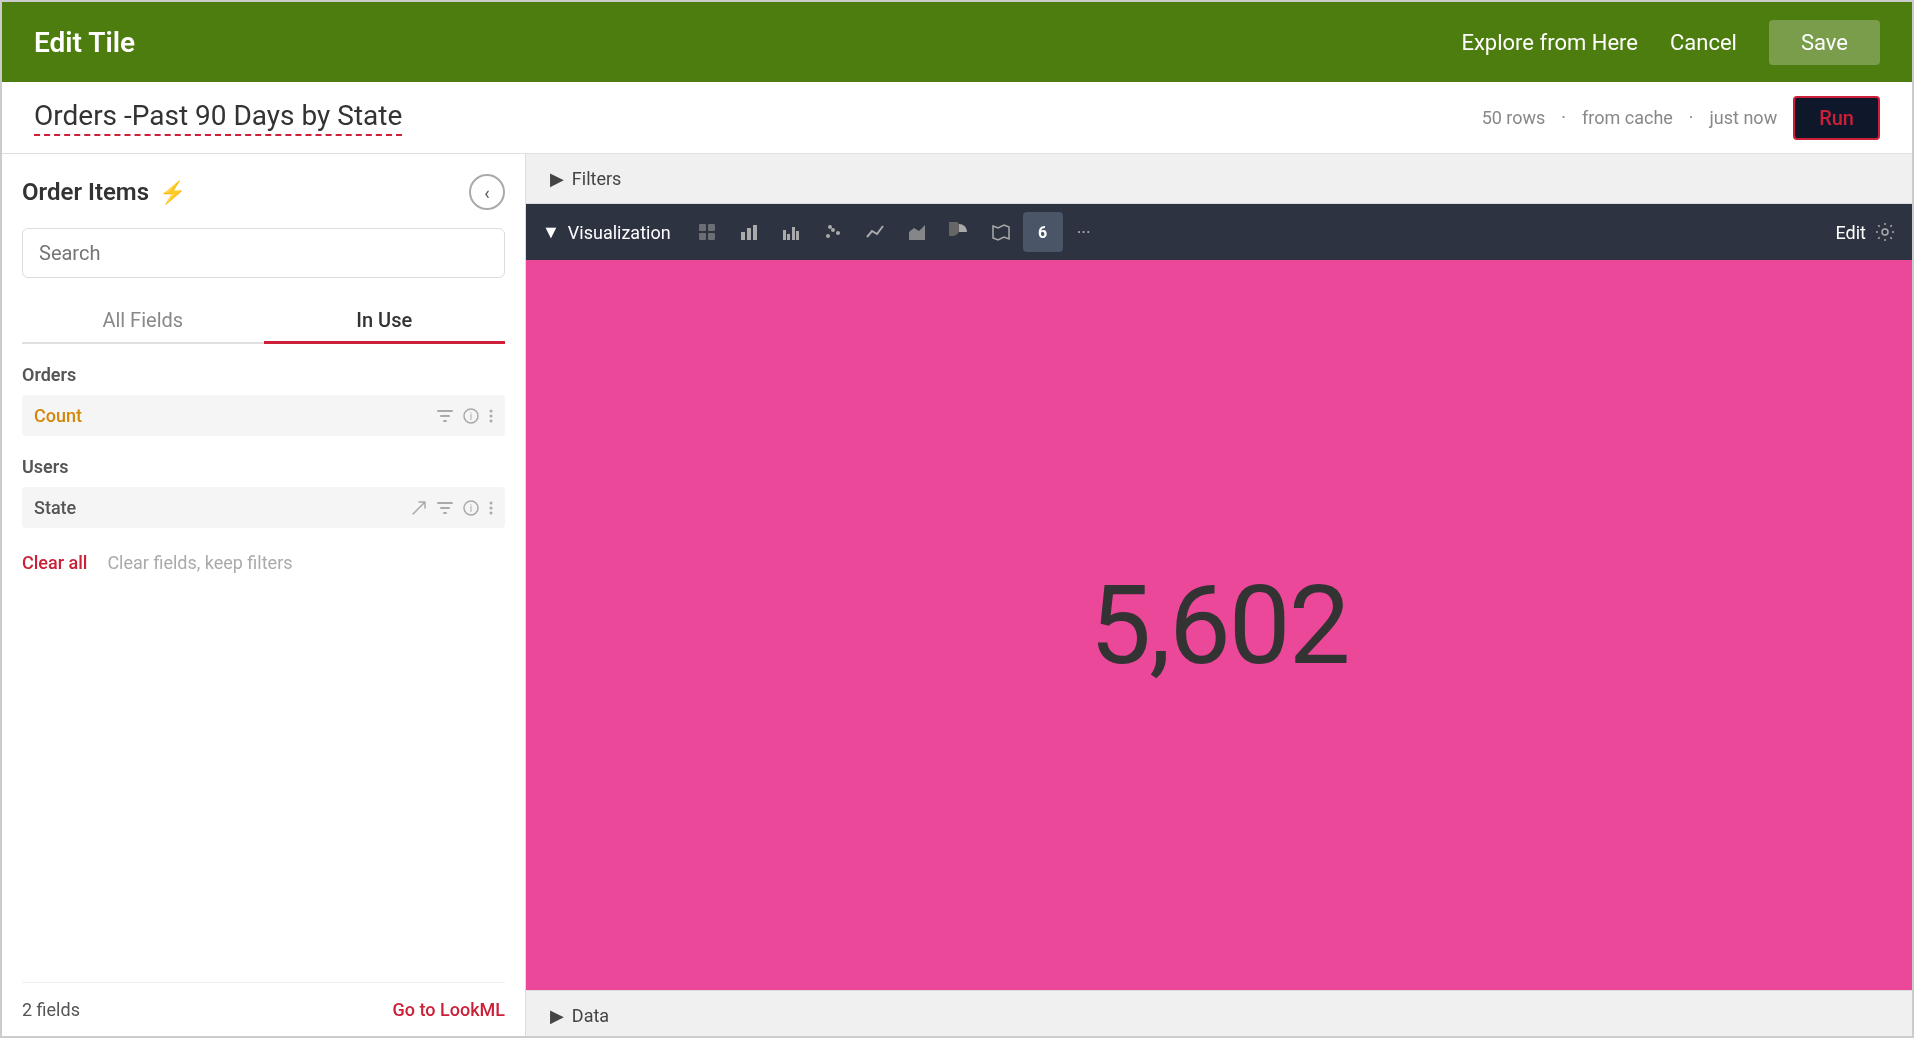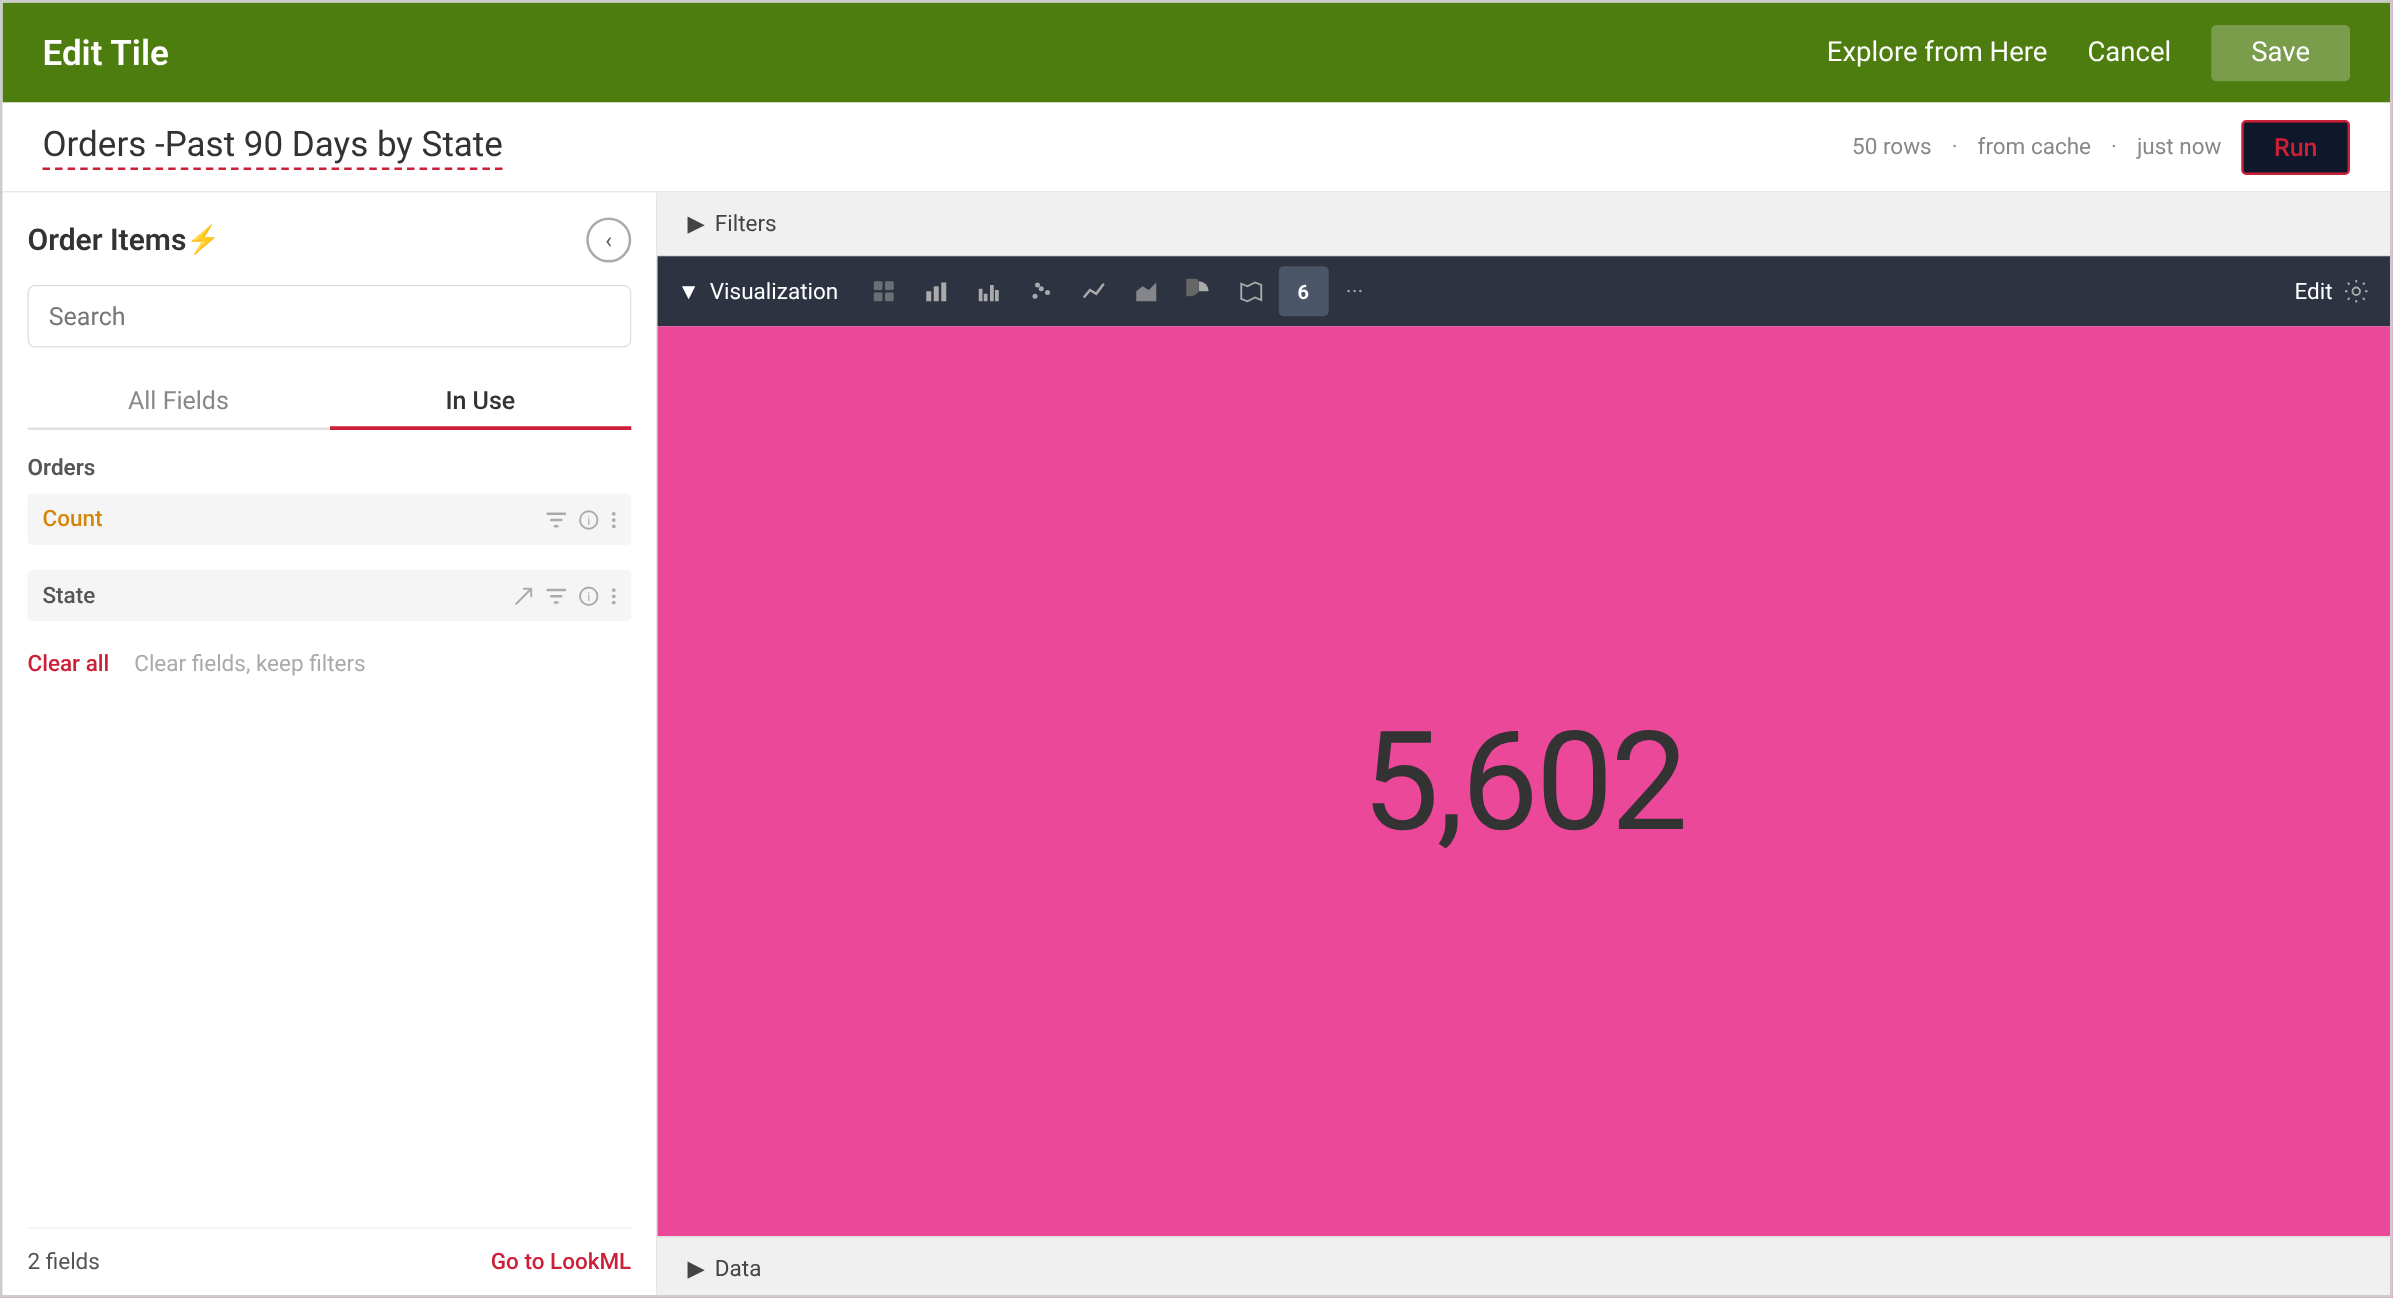--- a/index.html
+++ b/index.html
@@ -95,20 +95,21 @@
     }
     .sidebar-header {
       display: flex;
       align-items: center;
       justify-content: space-between;
       margin-bottom: 18px;
     }
     .sidebar-title-group {
       display: flex;
       align-items: center;
+      gap: 10px;
     }
     .sidebar-title {
       font-size: 24px;
       font-weight: 600;
       color: #333;
     }
     .lightning-icon {
       font-size: 22px;
       color: #555;
     }
@@ -415,20 +416,21 @@
                 <circle cx="2" cy="3" r="1.5" fill="#aaa"></circle>
                 <circle cx="2" cy="8" r="1.5" fill="#aaa"></circle>
                 <circle cx="2" cy="13" r="1.5" fill="#aaa"></circle>
               </svg>
           </button>
         </div>
       </div>
     </div>
 
     <div class="users-section">
+      <div class="section-label">Users</div>
       <div class="field-row">
         <span class="field-name dim">State</span>
         <div class="field-icons">
           <button class="field-icon-btn" title="Pivot">
             <svg width="16" height="16" viewBox="0 0 16 16" fill="none">
                 <path d="M2 14L14 2M8 2h6v6" stroke="#aaa" stroke-width="1.5" stroke-linecap="round" stroke-linejoin="round"></path>
               </svg>
           </button>
           <button class="field-icon-btn" title="Filter">
             <svg width="16" height="16" viewBox="0 0 16 16" fill="none">

